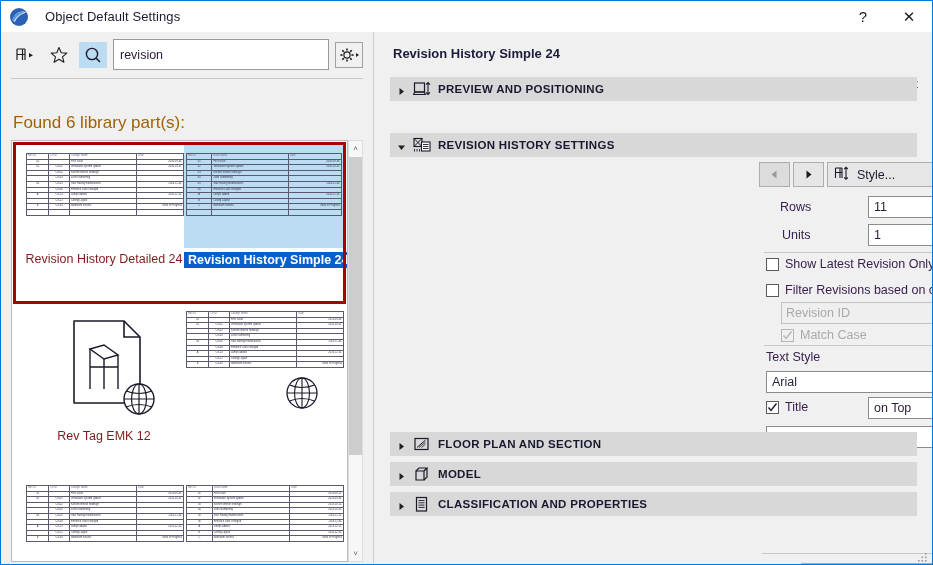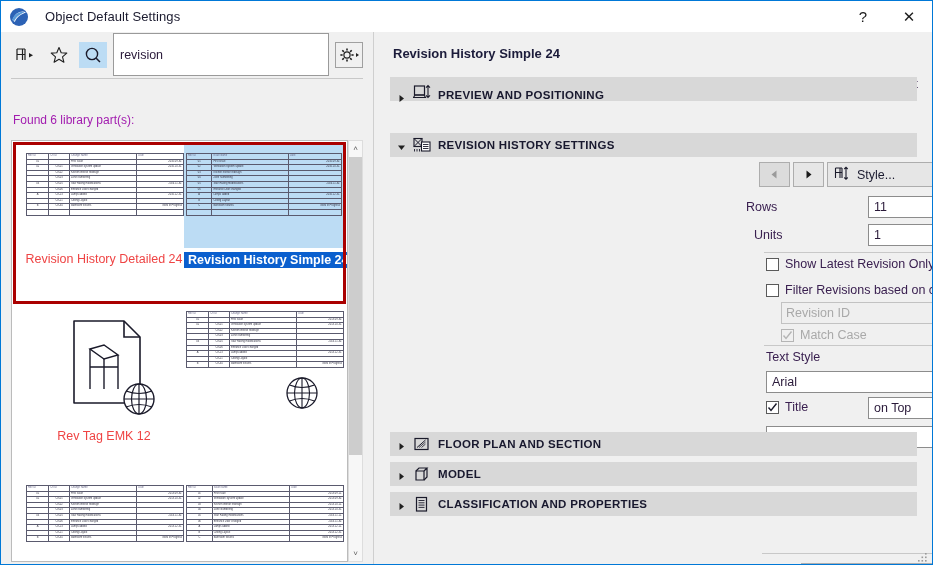--- a/index.html
+++ b/index.html
@@ -42,50 +42,50 @@
   }
   #searchbar {
     position: absolute; top: 7px; left: 10px; width: 352px; height: 31px;
     display: flex; align-items: center; gap: 6px;
   }
   .tool-ico {
     width: 28px; height: 26px; display: flex; align-items: center; justify-content: center;
   }
   .tool-ico.active { background: #bcdcf4; }
   #search-input {
-    flex: 1 1 auto; height: 43px; border: 1px solid #9a9a9a; background: #fff;
+    flex: 1 1 auto; height: 31px; border: 1px solid #9a9a9a; background: #fff;
     font-family: "Liberation Sans", sans-serif; font-size: 12.5px;
     padding: 0 6px; color: #2a1a3a; outline: none;
   }
   #gear-btn {
     width: 28px; height: 26px; border: 1px solid #a0a0a0; background: #f0f0f0;
     display: flex; align-items: center; justify-content: center;
   }
   #divider-left {
     position: absolute; top: 46px; left: 10px; width: 352px; height: 1px; background: #c8c8c8;
   }
   #found-label {
-    position: absolute; top: 81px; left: 12px; font-size: 12px; color: #a21caf;
+    position: absolute; top: 81px; left: 12px; font-size: 17px; color: #a16207;
   }
   #browser {
     position: absolute; top: 108px; left: 10px; width: 337px; height: 422px;
     background: #ffffff; border: 1px solid #bbb; overflow: hidden;
   }
   #sel-box {
     position: absolute; top: 110px; left: 12px; width: 333px; height: 162px;
     border: 3px solid #aa0000; pointer-events: none; z-index: 5;
   }
   .thumb-grid {
     position: absolute; top: 0; left: 0; width: 335px;
   }
   .thumb-cell {
     position: absolute; width: 160px;
   }
   .thumb-label {
-    text-align: center; font-size: 12.5px; color: #ef4444; margin-top: 4px;
+    text-align: center; font-size: 12.5px; color: #7f1d1d; margin-top: 4px;
     white-space: nowrap;
   }
   .thumb-label.selected {
     background: #0a5fce; color: #ffffff; font-weight: bold;
     display: inline-block; padding: 1px 4px;
   }
   .thumb-sel-bg { background: #bcdcf4; }
 
   
   .mini-table { border-collapse: collapse; width: 100%; font-size: 2.6px; line-height: 1; }
@@ -644,21 +644,21 @@
       <div class="sb-arrow" id="sb-down">˅</div>
     </div>
   </div>
 
   <div id="right-panel">
     <div id="rp-divider"></div>
 
     <div id="obj-name">Revision History Simple 24</div>
     <div id="default-label">Default</div>
 
-    <div class="section-header" style="top:45px;align-items:flex-end;">
+    <div class="section-header" style="top:45px;">
       <span class="sec-tri">
         <svg width="9" height="9" viewBox="0 0 9 9">
             <path d="M2.5 1 L7 4.5 L2.5 8 Z" fill="#202020"></path>
           </svg>
       </span>
       <span class="sec-ico">
         <svg width="18" height="17" viewBox="0 0 18 17">
           <rect x="1.5" y="2" width="10" height="9" fill="none" stroke="#1a1a2a" stroke-width="1.2"></rect>
           <path d="M0.5 13.5 L12.5 13.5 L11 11 L2 11 Z" fill="none" stroke="#1a1a2a" stroke-width="1.1"></path>
           <path d="M15 2 L15 13 M13 3.6 L15 1.6 L17 3.6 M13 11.4 L15 13.4 L17 11.4" fill="none" stroke="#1a1a2a" stroke-width="1.1"></path>
@@ -701,24 +701,24 @@
           <svg width="17" height="15" viewBox="0 0 17 15">
             <path d="M1.5 2 L1.5 12 M1.5 6.5 L8 6.5 M8 2 L8 12 M1.5 2 L8 2 M6 2 L6 12" fill="none" stroke="#1a1a2a" stroke-width="1.1"></path>
             <path d="M12 1.5 L12 13 M10.3 3 L12 1.2 L13.7 3 M10.3 11.5 L12 13.3 L13.7 11.5" fill="none" stroke="#1a1a2a" stroke-width="1.1"></path>
           </svg>
         </span>
         <span class="lbl">Style...</span>
 
       </div>
     </div>
 
-    <span class="fld-label" style="top:168px;left:373px;text-align:center;">Rows</span>
+    <span class="fld-label" style="top:168px;left:407px;text-align:center;">Rows</span>
     <input class="num-input" style="top: 164px; left: 495px;" value="11">
 
-    <span class="fld-label" style="top:196px;left:381px;">Units</span>
+    <span class="fld-label" style="top:196px;left:409px;">Units</span>
     <input class="num-input" style="top: 192px; left: 495px;" value="1">
 
     <div class="hr" style="top:220px;left:391px;width:458px;"></div>
 
     <div class="chk-row" style="top:225px;left:393px;">
       <span class="chk-box"></span>
       <span class="chk-lab">Show Latest Revision Only</span>
     </div>
 
     <div class="chk-row" style="top:251px;left:393px;">

